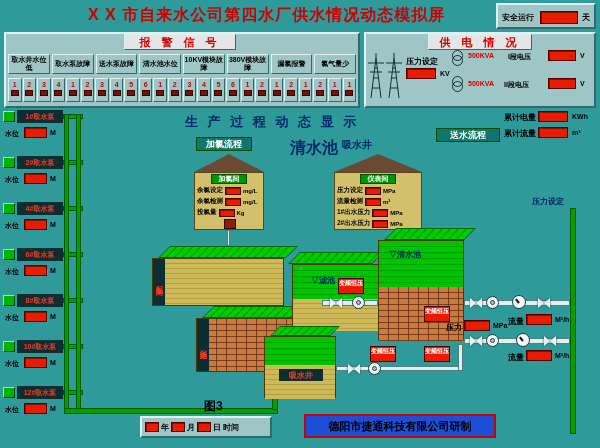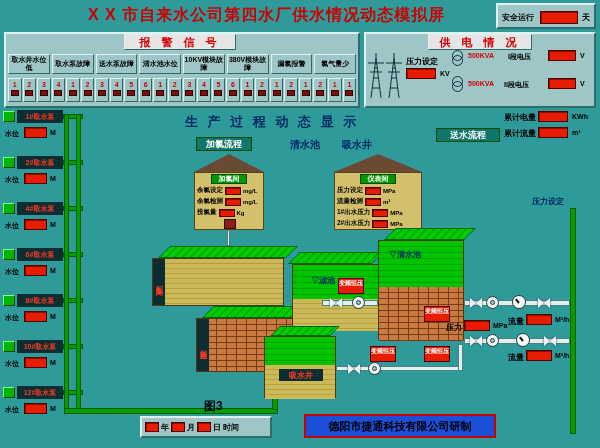--- a/index.html
+++ b/index.html
@@ -211,21 +211,21 @@
 
 <span class="abs lbl8" style="left:504px;top:112px">累计电量</span>
 <span class="abs disp" style="left:538px;top:111px;width:30px;height:11px"></span>
 <span class="abs lbl7" style="left:572px;top:113px">KWh</span>
 <span class="abs lbl8" style="left:504px;top:128px">累计流量</span>
 <span class="abs disp" style="left:538px;top:127px;width:30px;height:11px"></span>
 <span class="abs lbl7" style="left:572px;top:129px">m³</span>
 
 <div class="abs navy" style="left:185px;top:113px;width:270px;font-size:13px;font-weight:bold;letter-spacing:3px">生 产 过 程 动 态 显 示</div>
 <div class="abs grnchip" style="left:196px;top:137px;width:56px;height:14px">加氯流程</div>
-<div class="abs navy" style="left:290px;top:138px;font-size:10px;font-weight:bold">清水池</div>
+<div class="abs navy" style="left:290px;top:138px;font-size:16px;font-weight:bold">清水池</div>
 <div class="abs navy" style="left:342px;top:138px;font-size:10px;font-weight:bold">吸水井</div>
 <div class="abs grnchip" style="left:436px;top:128px;width:64px;height:14px">送水流程</div>
 
 <div class="abs roof" style="left:194px;top:154px;border-left:35px solid transparent;border-right:35px solid transparent;border-bottom:18px solid #6b4a34"></div>
 <div class="abs house-body" style="left:194px;top:172px;width:70px;height:58px">
   <div class="hname">加氯间</div>
   <div>
       <div class="hrow">
         <span class="hlabel">余氯设定</span>
         <span class="disp hdisp"></span>

